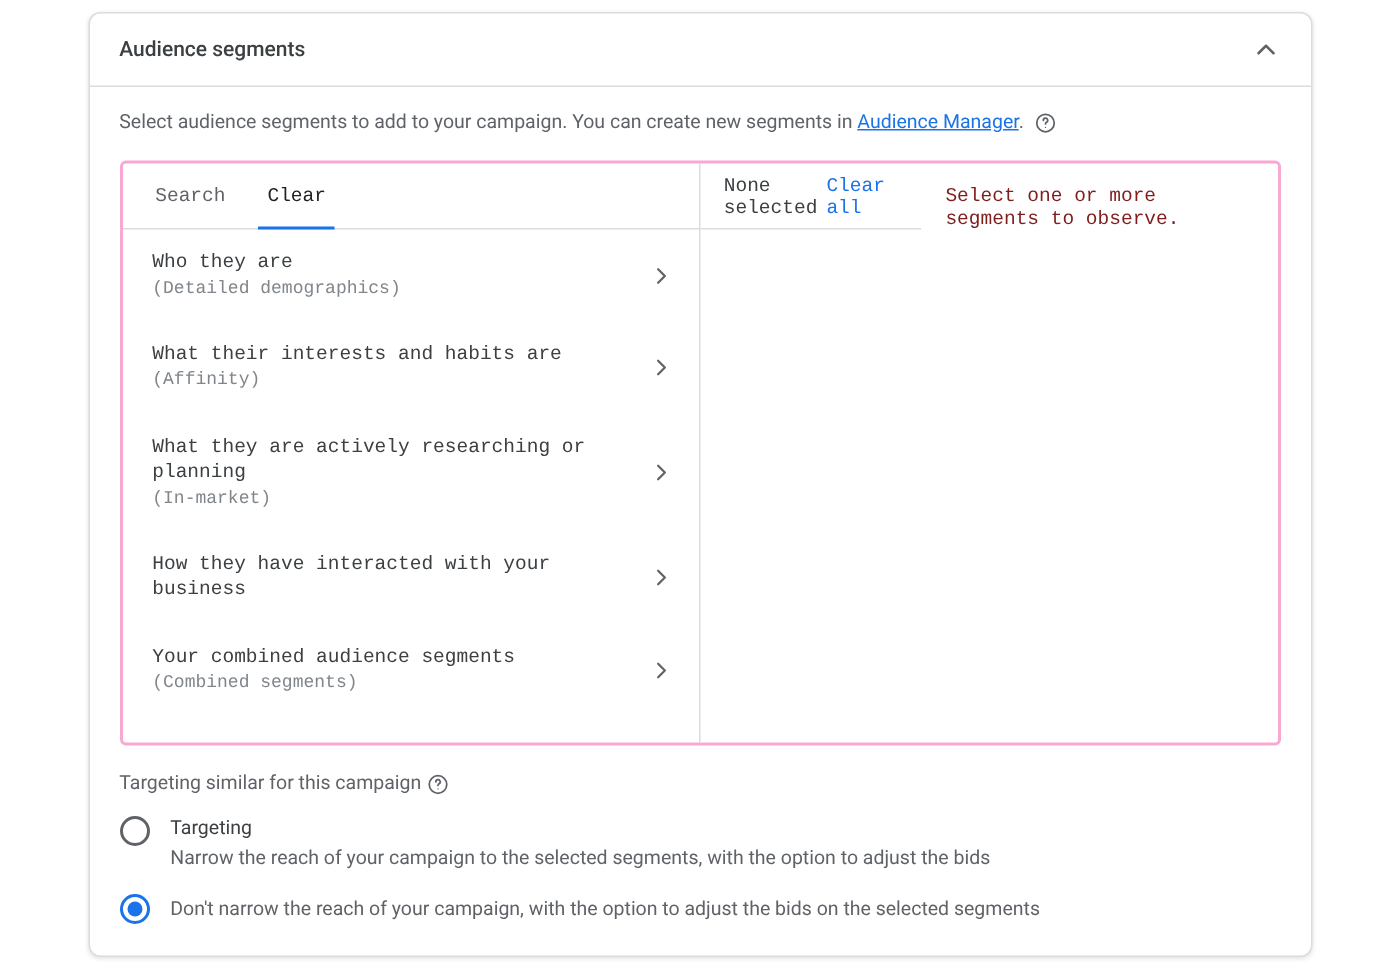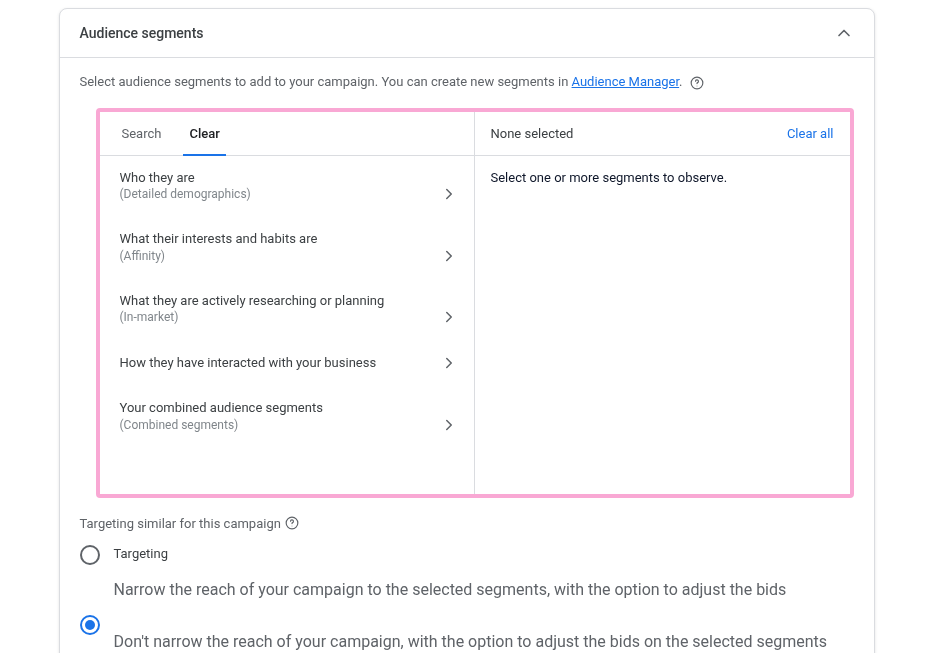--- a/index.html
+++ b/index.html
@@ -42,36 +42,37 @@
     text-decoration: underline;
   }
   .help-icon {
     display: inline-flex;
     vertical-align: middle;
     margin-left: 4px;
     color: #5f6368;
   }
   .panels {
     display: flex;
-    margin: 12px 20px 0 36px;
-    border: 4px solid #f9a8d4;
+    margin: 12px 20px 0 20px;
+    border: 2px solid #f9a8d4;
     border-radius: 4px;
     height: 390px;
     overflow: hidden;
+    font-family: Liberation Mono, monospace;
   }
   .left-panel {
     width: 50%;
     border-right: 1px solid #dadce0;
     display: flex;
     flex-direction: column;
   }
   .right-panel {
     width: 50%;
     display: flex;
-    flex-direction: column;
+    flex-direction: row;
   }
   .tabs {
     display: flex;
     border-bottom: 1px solid #dadce0;
     height: 44px;
     align-items: stretch;
     padding-left: 8px;
   }
   .tab {
     padding: 0 14px;
@@ -89,21 +90,21 @@
   .tab.active::after {
     content: "";
     position: absolute;
     left: 8px; right: 8px; bottom: -1px;
     height: 2px;
     background: #1a73e8;
   }
   .browse-list { flex: 1; overflow: auto; }
   .browse-item {
     display: flex;
-    align-items: flex-end;
+    align-items: center;
     justify-content: space-between;
     padding: 14px 16px 14px 20px;
     cursor: pointer;
   }
   .bi-text .bi-title {
     font-size: 13px;
     color: #3c4043;
     line-height: 1.3;
   }
   .bi-text .bi-sub {
@@ -123,21 +124,21 @@
   }
   .right-header-title { font-size: 13px; color: #3c4043; }
   .clear-all {
     color: #1a73e8;
     font-size: 13px;
     cursor: pointer;
   }
   .right-body {
     padding: 14px 16px;
     font-size: 13px;
-    color: #0f172a;
+    color: #7f1d1d;
   }
   .targeting-section {
     padding: 18px 20px 0 20px;
   }
   .targeting-heading {
     font-size: 13px;
     color: #5f6368;
     display: flex;
     align-items: center;
   }
@@ -165,24 +166,24 @@
     top: 3px; left: 3px; right: 3px; bottom: 3px;
     background: #1a73e8;
     border-radius: 50%;
   }
   .radio-text .r-title {
     font-size: 13px;
     color: #3c4043;
     line-height: 1.4;
   }
   .radio-text .r-desc {
-    font-size: 16px;
+    font-size: 13px;
     color: #5f6368;
     line-height: 1.4;
-    margin-top: 16px;
+    margin-top: 2px;
   }
 </style>
 </head>
 <body>
 
 <div class="card">
 
   <div class="card-header">
     <div class="card-title">Audience segments</div>
     <div class="collapse-icon">

